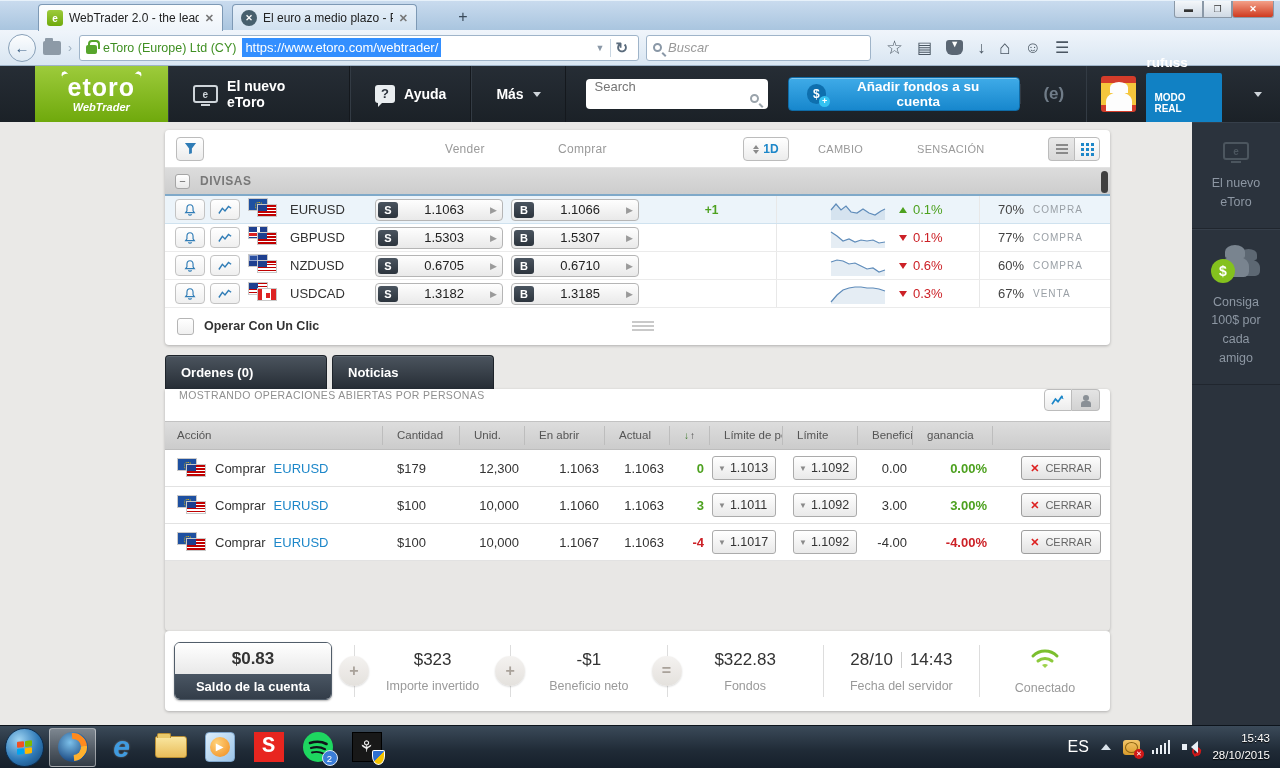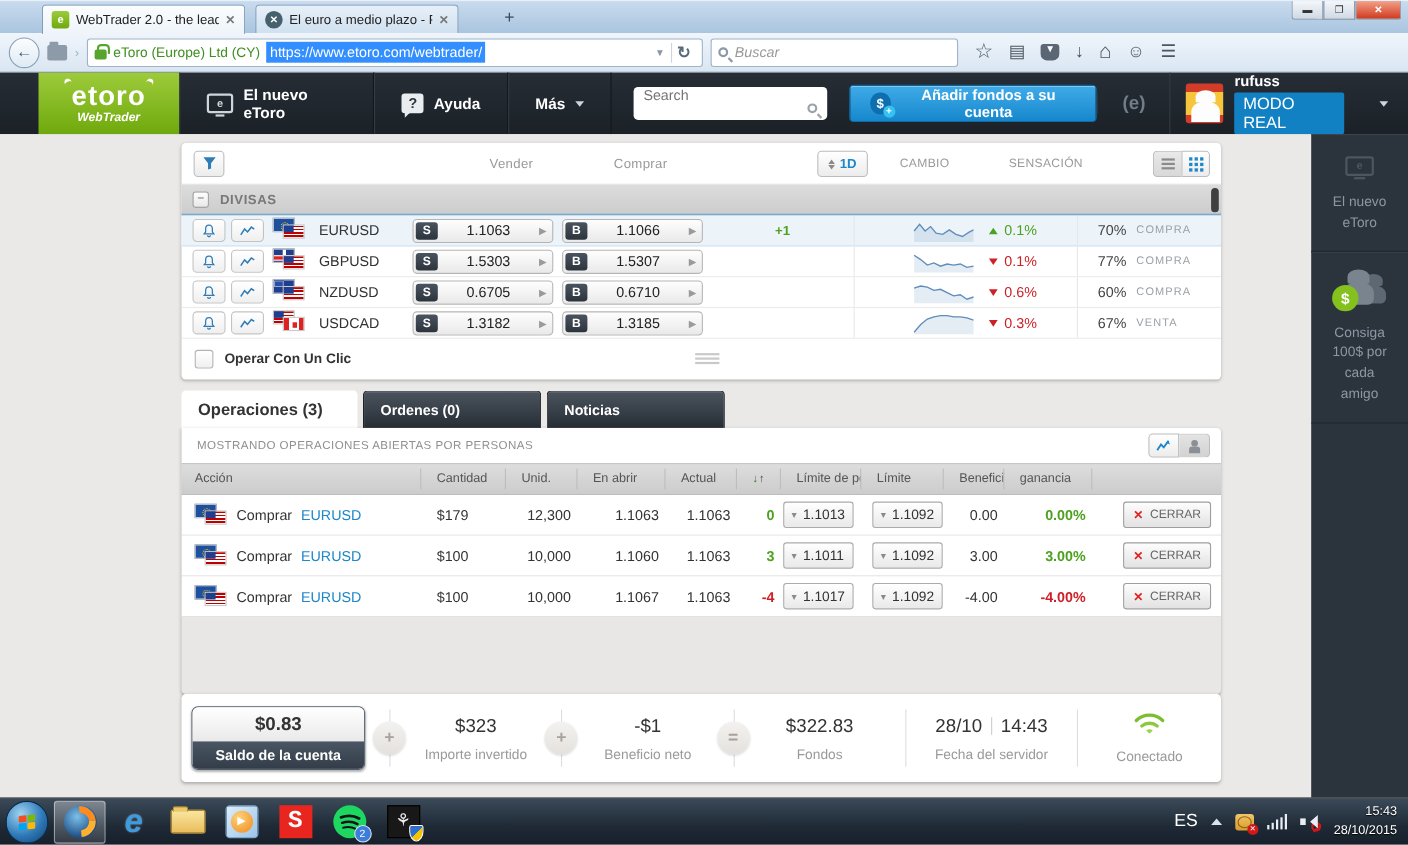--- a/index.html
+++ b/index.html
@@ -74,21 +74,21 @@
   .add-funds { align-self:center; height:34px; padding:0 18px; border:1px solid #0f6ba6; border-radius:4px;
                background:linear-gradient(#3fabe8,#1787cd); color:#fff; font-size:13.5px; font-weight:bold;
                display:flex; align-items:center; gap:9px; box-shadow:inset 0 1px 0 rgba(255,255,255,.35); }
   .dollar-ic { width:20px; height:20px; border-radius:50%; background:#0e6fae; color:#fff; font-size:12px; font-weight:bold; text-align:center; line-height:20px; position:relative; }
   .dollar-ic::after { content:"+"; position:absolute; right:-4px; bottom:-3px; width:11px; height:11px; background:#35c2f1; border-radius:50%; font-size:9px; line-height:11px; }
   .bull-e { color:#707c88; font-size:17px; font-weight:bold; padding:0 22px; border-left:1px solid #333b44; align-self:center; }
   .userbox { display:flex; align-items:center; gap:10px; padding:0 14px; border-left:1px solid #333b44; }
   .avatar { width:36px; height:36px; border-radius:3px; background:linear-gradient(#d43c2a 20%, #f5c63c 20%, #f5c63c 80%, #d43c2a 80%); position:relative; overflow:hidden; }
   .avatar::after { content:""; position:absolute; left:9px; top:6px; width:18px; height:11px; background:#fdfdfd; border-radius:50% 50% 0 0; box-shadow:0 14px 0 4px #fdfdfd; }
   .uname { color:#fff; font-size:13.5px; font-weight:bold; }
-  .mode-badge { margin-top:3px; background:#1181c4; color:#fff; font-size:15px; font-weight:normal; padding:2px 8px; border-radius:2px; }
+  .mode-badge { margin-top:3px; background:#1181c4; color:#fff; font-size:10px; font-weight:bold; padding:19px 8px; border-radius:2px; }
 
   
   .page { position:absolute; top:122px; left:0; width:1280px; height:603px; background:#eae9e7; }
   .rail { position:absolute; left:1192px; top:0; width:88px; height:603px; background:#2b333d; }
   .rail-sec { border-bottom:1px solid #20262e; box-shadow:inset 0 1px 0 #363f4a; padding:14px 6px 16px; text-align:center; color:#8d97a3; font-size:12.5px; line-height:1.5; }
   .rail .monitor-ic { margin:4px auto 12px; border-color:#4c565f; color:#4c565f; }
   .rail .monitor-ic::after { background:#4c565f; }
   .people-ic { position:relative; width:46px; height:36px; margin:2px auto 12px; }
   .people-ic::before { content:""; position:absolute; right:2px; top:4px; width:17px; height:11px; background:#5d6873; border-radius:50% 50% 2px 2px; box-shadow:0 13px 0 3px #5d6873; }
   .people-ic::after { content:""; position:absolute; left:12px; top:0px; width:20px; height:13px; background:#79848f; border-radius:50% 50% 2px 2px; box-shadow:0 15px 0 4px #79848f; }
@@ -168,21 +168,21 @@
   .f-ca { background:linear-gradient(90deg,#d22 0 25%, #fff 25% 75%, #d22 75%); position:relative; }
   .f-ca::after { content:""; position:absolute; left:8px; top:4px; width:4px; height:5px; background:#d22; }
 
   
   .tabs-row { position:absolute; left:165px; top:233px; height:34px; display:flex; gap:5px; }
   .dtab { width:162px; height:34px; border-radius:4px 4px 0 0; background:linear-gradient(#4b545e,#262d35); border:1px solid #1d232a; border-bottom:none; box-shadow:inset 0 1px 0 #5d6770; color:#fff; font-size:13px; font-weight:bold; display:flex; align-items:center; padding-left:15px; }
   .dtab.active { width:160px; background:#fff; border:none; box-shadow:none; color:#333; font-size:15px; }
 
   
   .positions { top:267px; height:242px; background:#e8e7e5; border-radius:0 4px 4px 4px; overflow:hidden; }
-  .sub-bar { height:32px; background:#fff; display:flex; align-items:center; padding:0 10px 0 14px; }
+  .sub-bar { height:32px; background:#fff; display:flex; padding:0 10px 0 14px; }
   .sub-title { font-size:10.5px; color:#8f8f8f; letter-spacing:.4px; }
   .sub-toggles { margin-left:auto; display:flex; }
   .st-btn { width:28px; height:22px; border:1px solid #bcbcbc; display:flex; align-items:center; justify-content:center; }
   .st-btn.first { border-radius:4px 0 0 4px; background:linear-gradient(#fff,#ececec); }
   .st-btn.last { border-radius:0 4px 4px 0; border-left:none; background:linear-gradient(#e4e4e4,#d2d2d2); }
   .person-ic { width:10px; height:6px; background:#8a9096; border-radius:3px 3px 0 0; position:relative; margin-top:7px; }
   .person-ic::before { content:""; position:absolute; top:-6px; left:2px; width:6px; height:6px; background:#8a9096; border-radius:50%; }
   .thead { height:29px; background:linear-gradient(#dddddd,#cccccc); border-top:1px solid #c2c2c2; border-bottom:1px solid #bdbdbd; display:flex; align-items:center; font-size:11.5px; color:#555; }
   .thead > div { border-right:1px solid #bdbdbd; height:19px; line-height:19px; padding-left:14px; white-space:nowrap; overflow:hidden; }
   .thead .pc-accion { padding-left:12px; }
@@ -570,21 +570,20 @@
     </div>
 
     <div class="oneclick">
       <span class="checkbox"></span>
       <span class="oc-label">Operar Con Un Clic</span>
       <span class="grip"></span>
     </div>
   </div>
 
   <div class="tabs-row">
-    <div class="dtab active">Operaciones (3)</div>
     <div class="dtab">Ordenes (0)</div>
     <div class="dtab">Noticias</div>
   </div>
 
   <div class="card positions">
     <div class="sub-bar">
       <span class="sub-title">MOSTRANDO OPERACIONES ABIERTAS POR PERSONAS</span>
       <div class="sub-toggles">
         <span class="st-btn first">
             <svg width="14" height="12" viewBox="0 0 16 14">

